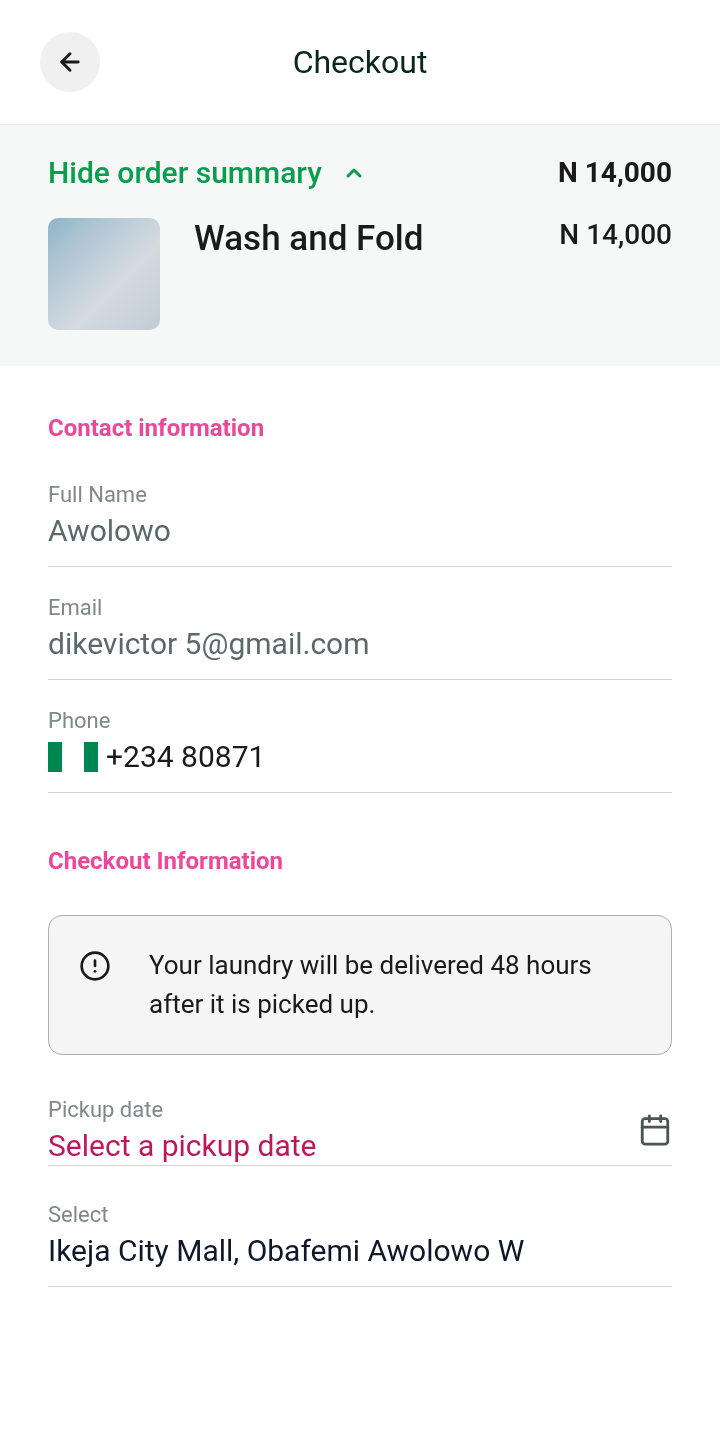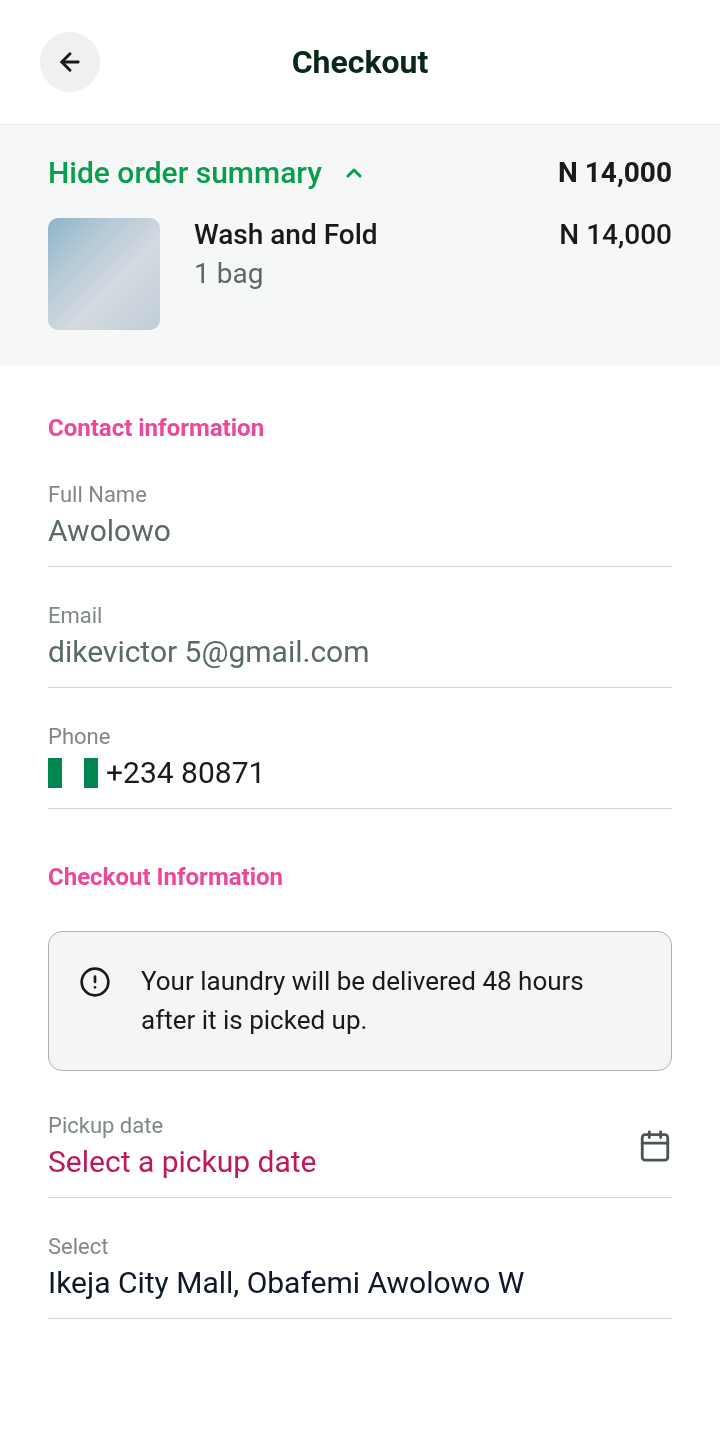--- a/index.html
+++ b/index.html
@@ -33,21 +33,21 @@
     }
     .back-button svg {
       width: 28px;
       height: 28px;
     }
     .header-title {
       position: absolute;
       left: 50%;
       transform: translateX(-50%);
       font-size: 32px;
-      font-weight: 700;
+      font-weight: 400;
       color: #0a2818;
     }
     .summary-section {
       background: #f6f7f7;
       padding: 30px 48px 36px 48px;
       border-top: 1px solid #e8e8e8;
     }
     .summary-toggle {
       display: flex;
       align-items: center;
@@ -91,21 +91,21 @@
       display: flex;
       justify-content: space-between;
       align-items: flex-start;
     }
     .item-info {
       display: flex;
       flex-direction: column;
       gap: 6px;
     }
     .item-name {
-      font-size: 28px;
+      font-size: 35px;
       font-weight: 500;
       color: #1a1a1a;
     }
     .item-qty {
       font-size: 28px;
       color: #5a6a6a;
     }
     .item-price {
       font-size: 28px;
       font-weight: 500;
@@ -114,21 +114,21 @@
     .content {
       padding: 48px 48px 0 48px;
     }
     .section-title {
       font-size: 24px;
       font-weight: 700;
       color: #ec4899;
       margin-bottom: 40px;
     }
     .field {
-      margin-bottom: 36px;
+      margin-bottom: 28px;
       border-bottom: 1px solid #d4d4d4;
       padding-bottom: 18px;
     }
     .field-label {
       font-size: 22px;
       color: #808888;
       margin-bottom: 6px;
     }
     .field-value {
       font-size: 30px;
@@ -166,38 +166,38 @@
     .delivery-section {
       margin-top: 54px;
     }
     .notice-box {
       border: 1px solid #b0b0b0;
       border-radius: 14px;
       background: #f5f5f5;
       padding: 30px 30px;
       display: flex;
       align-items: flex-start;
-      gap: 30px;
+      gap: 38px;
       margin-bottom: 42px;
     }
     .notice-icon {
       flex-shrink: 0;
       margin-top: 4px;
     }
     .notice-text {
       font-size: 26px;
       color: #1a1a1a;
       line-height: 1.5;
     }
     .pickup-field {
       display: flex;
       align-items: center;
       justify-content: space-between;
       border-bottom: 1px solid #d4d4d4;
-      padding-bottom: 18px;
+      padding-bottom: 2px;
       margin-bottom: 36px;
     }
     .pickup-left {
       flex: 1;
     }
     .pickup-placeholder {
       font-size: 30px;
       color: #be185d;
     }
     .calendar-icon {
@@ -226,21 +226,20 @@
         <polyline points="18 15 12 9 6 15"></polyline>
       </svg>
     </div>
     <div class="summary-total">N 14,000</div>
   </div>
   <div class="summary-item">
     <div class="item-image"></div>
     <div class="item-details">
       <div class="item-info">
         <div class="item-name">Wash and Fold</div>
-        <div class="item-qty">1 bag</div>
       </div>
       <div class="item-price">N 14,000</div>
     </div>
   </div>
 </div>
 
 <div class="content">
   <div class="section-title">Contact information</div>
 
   <div class="field">

